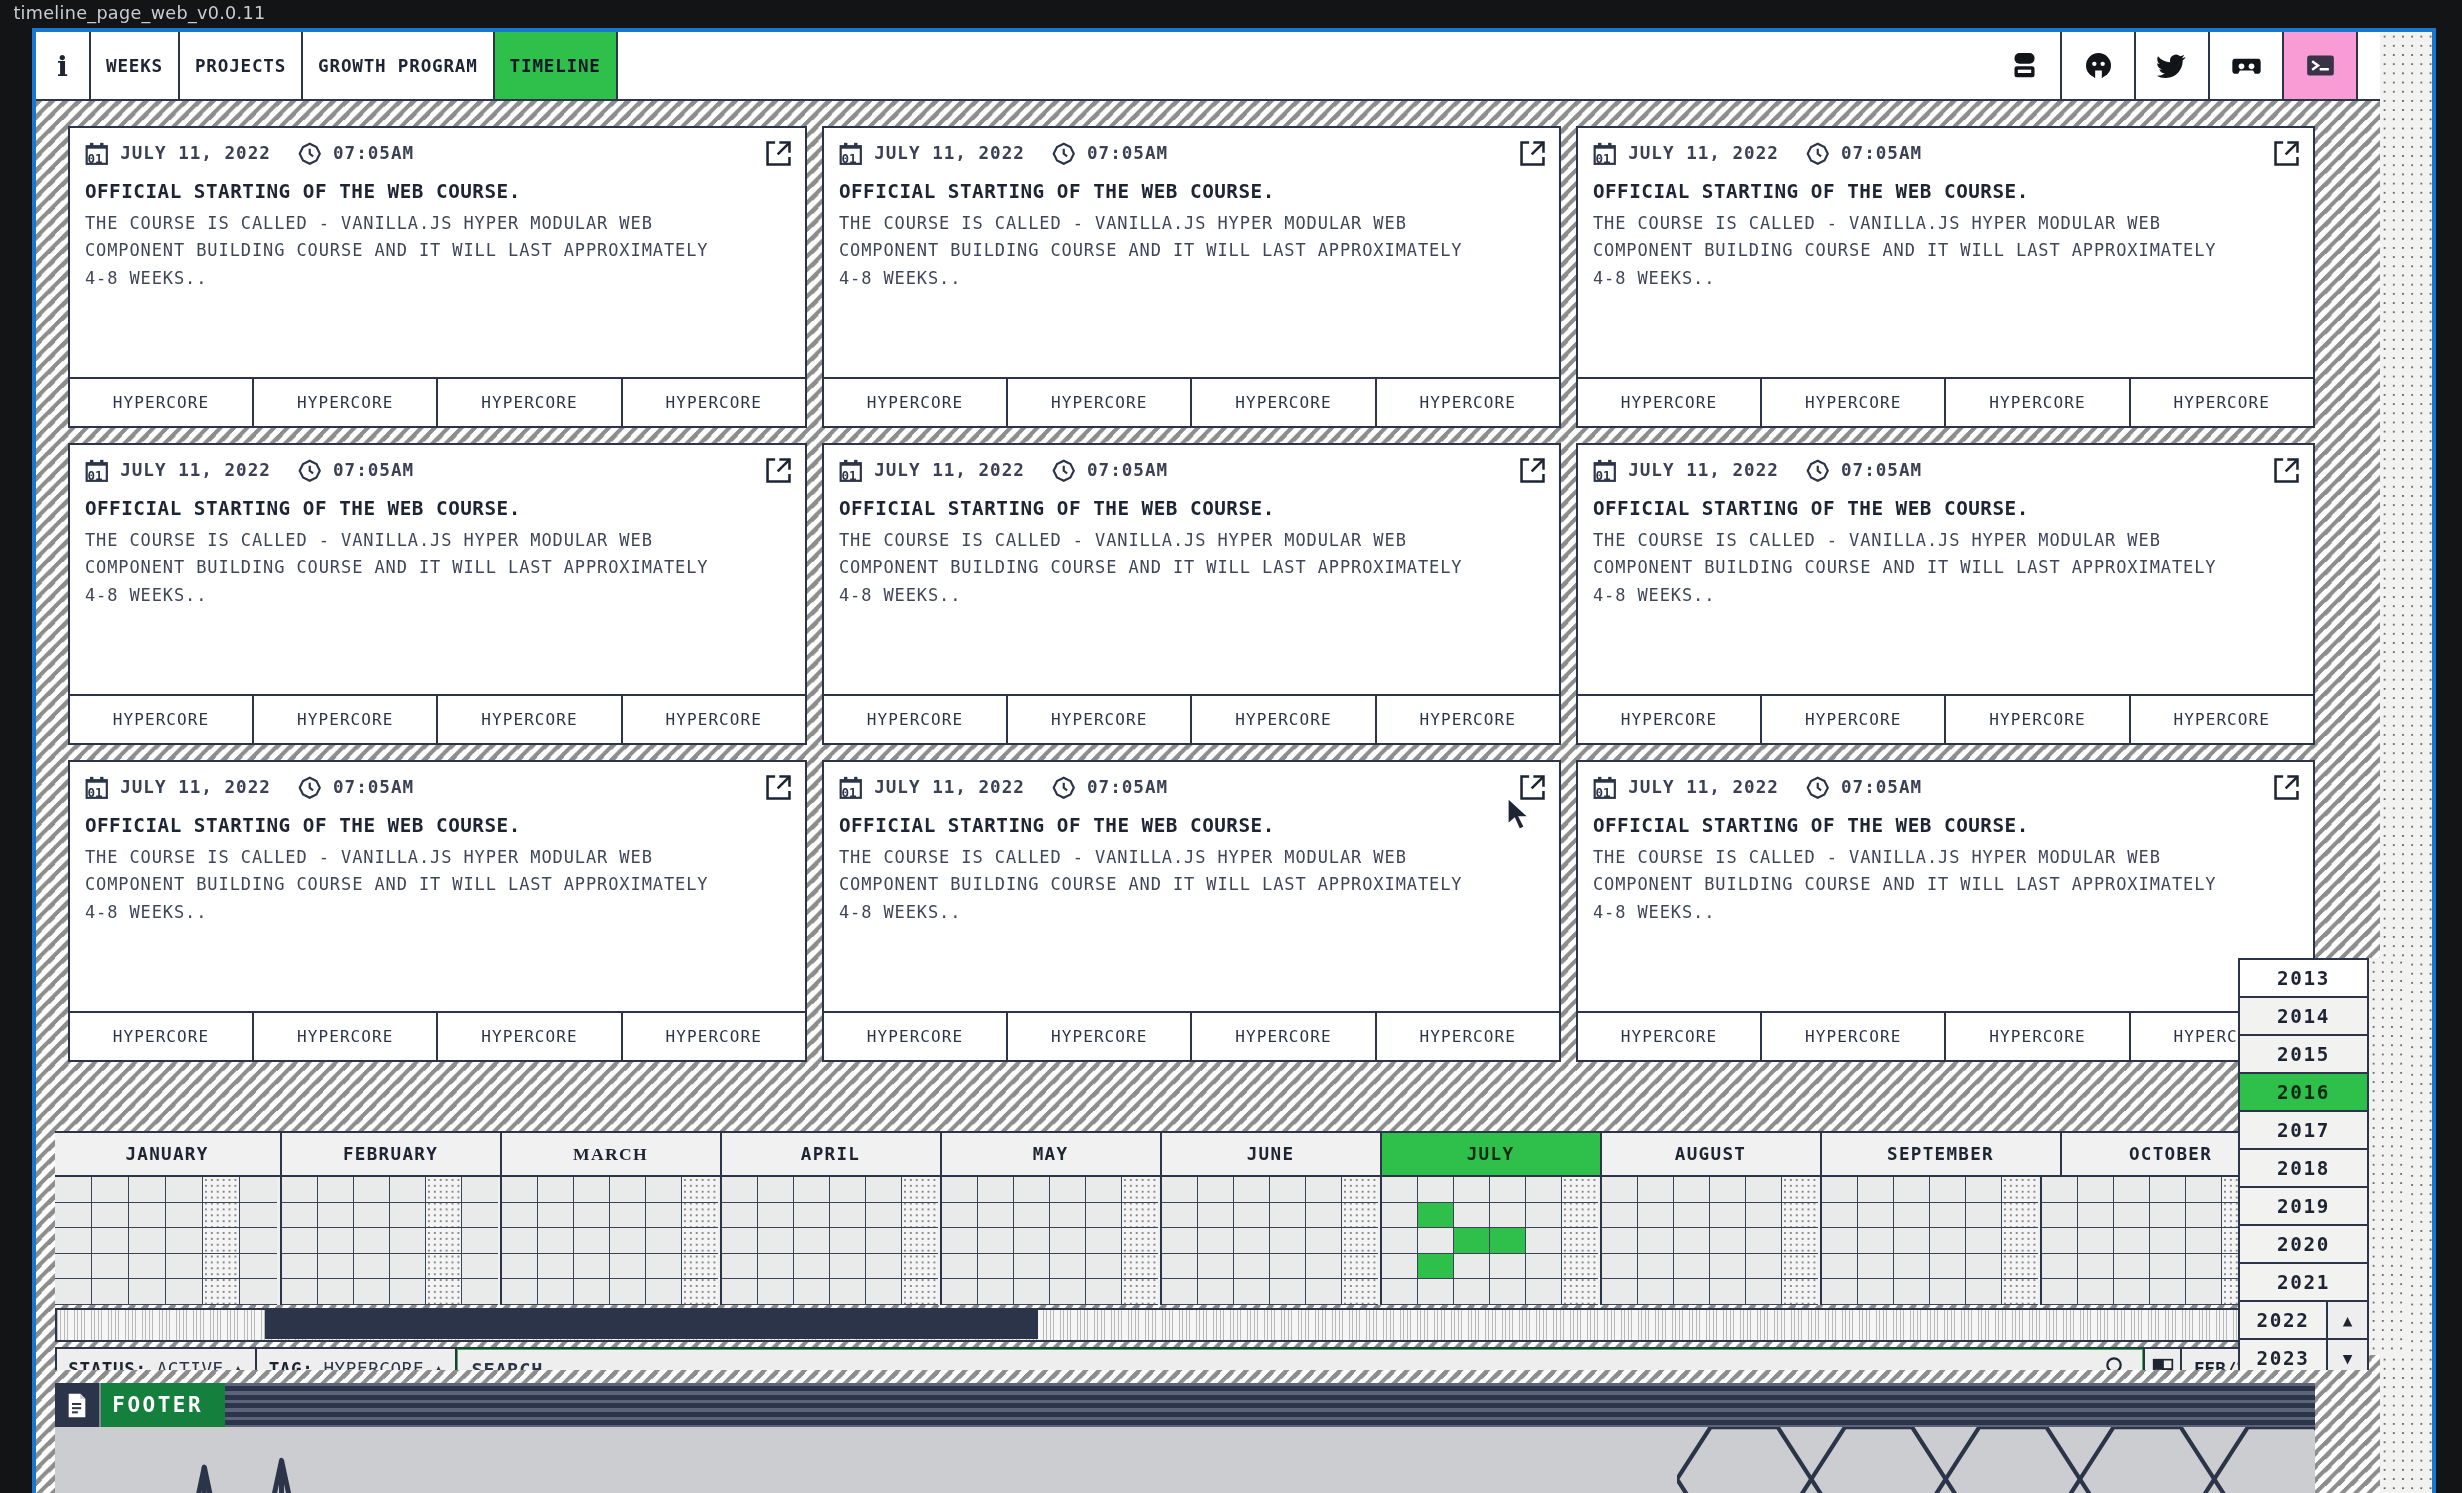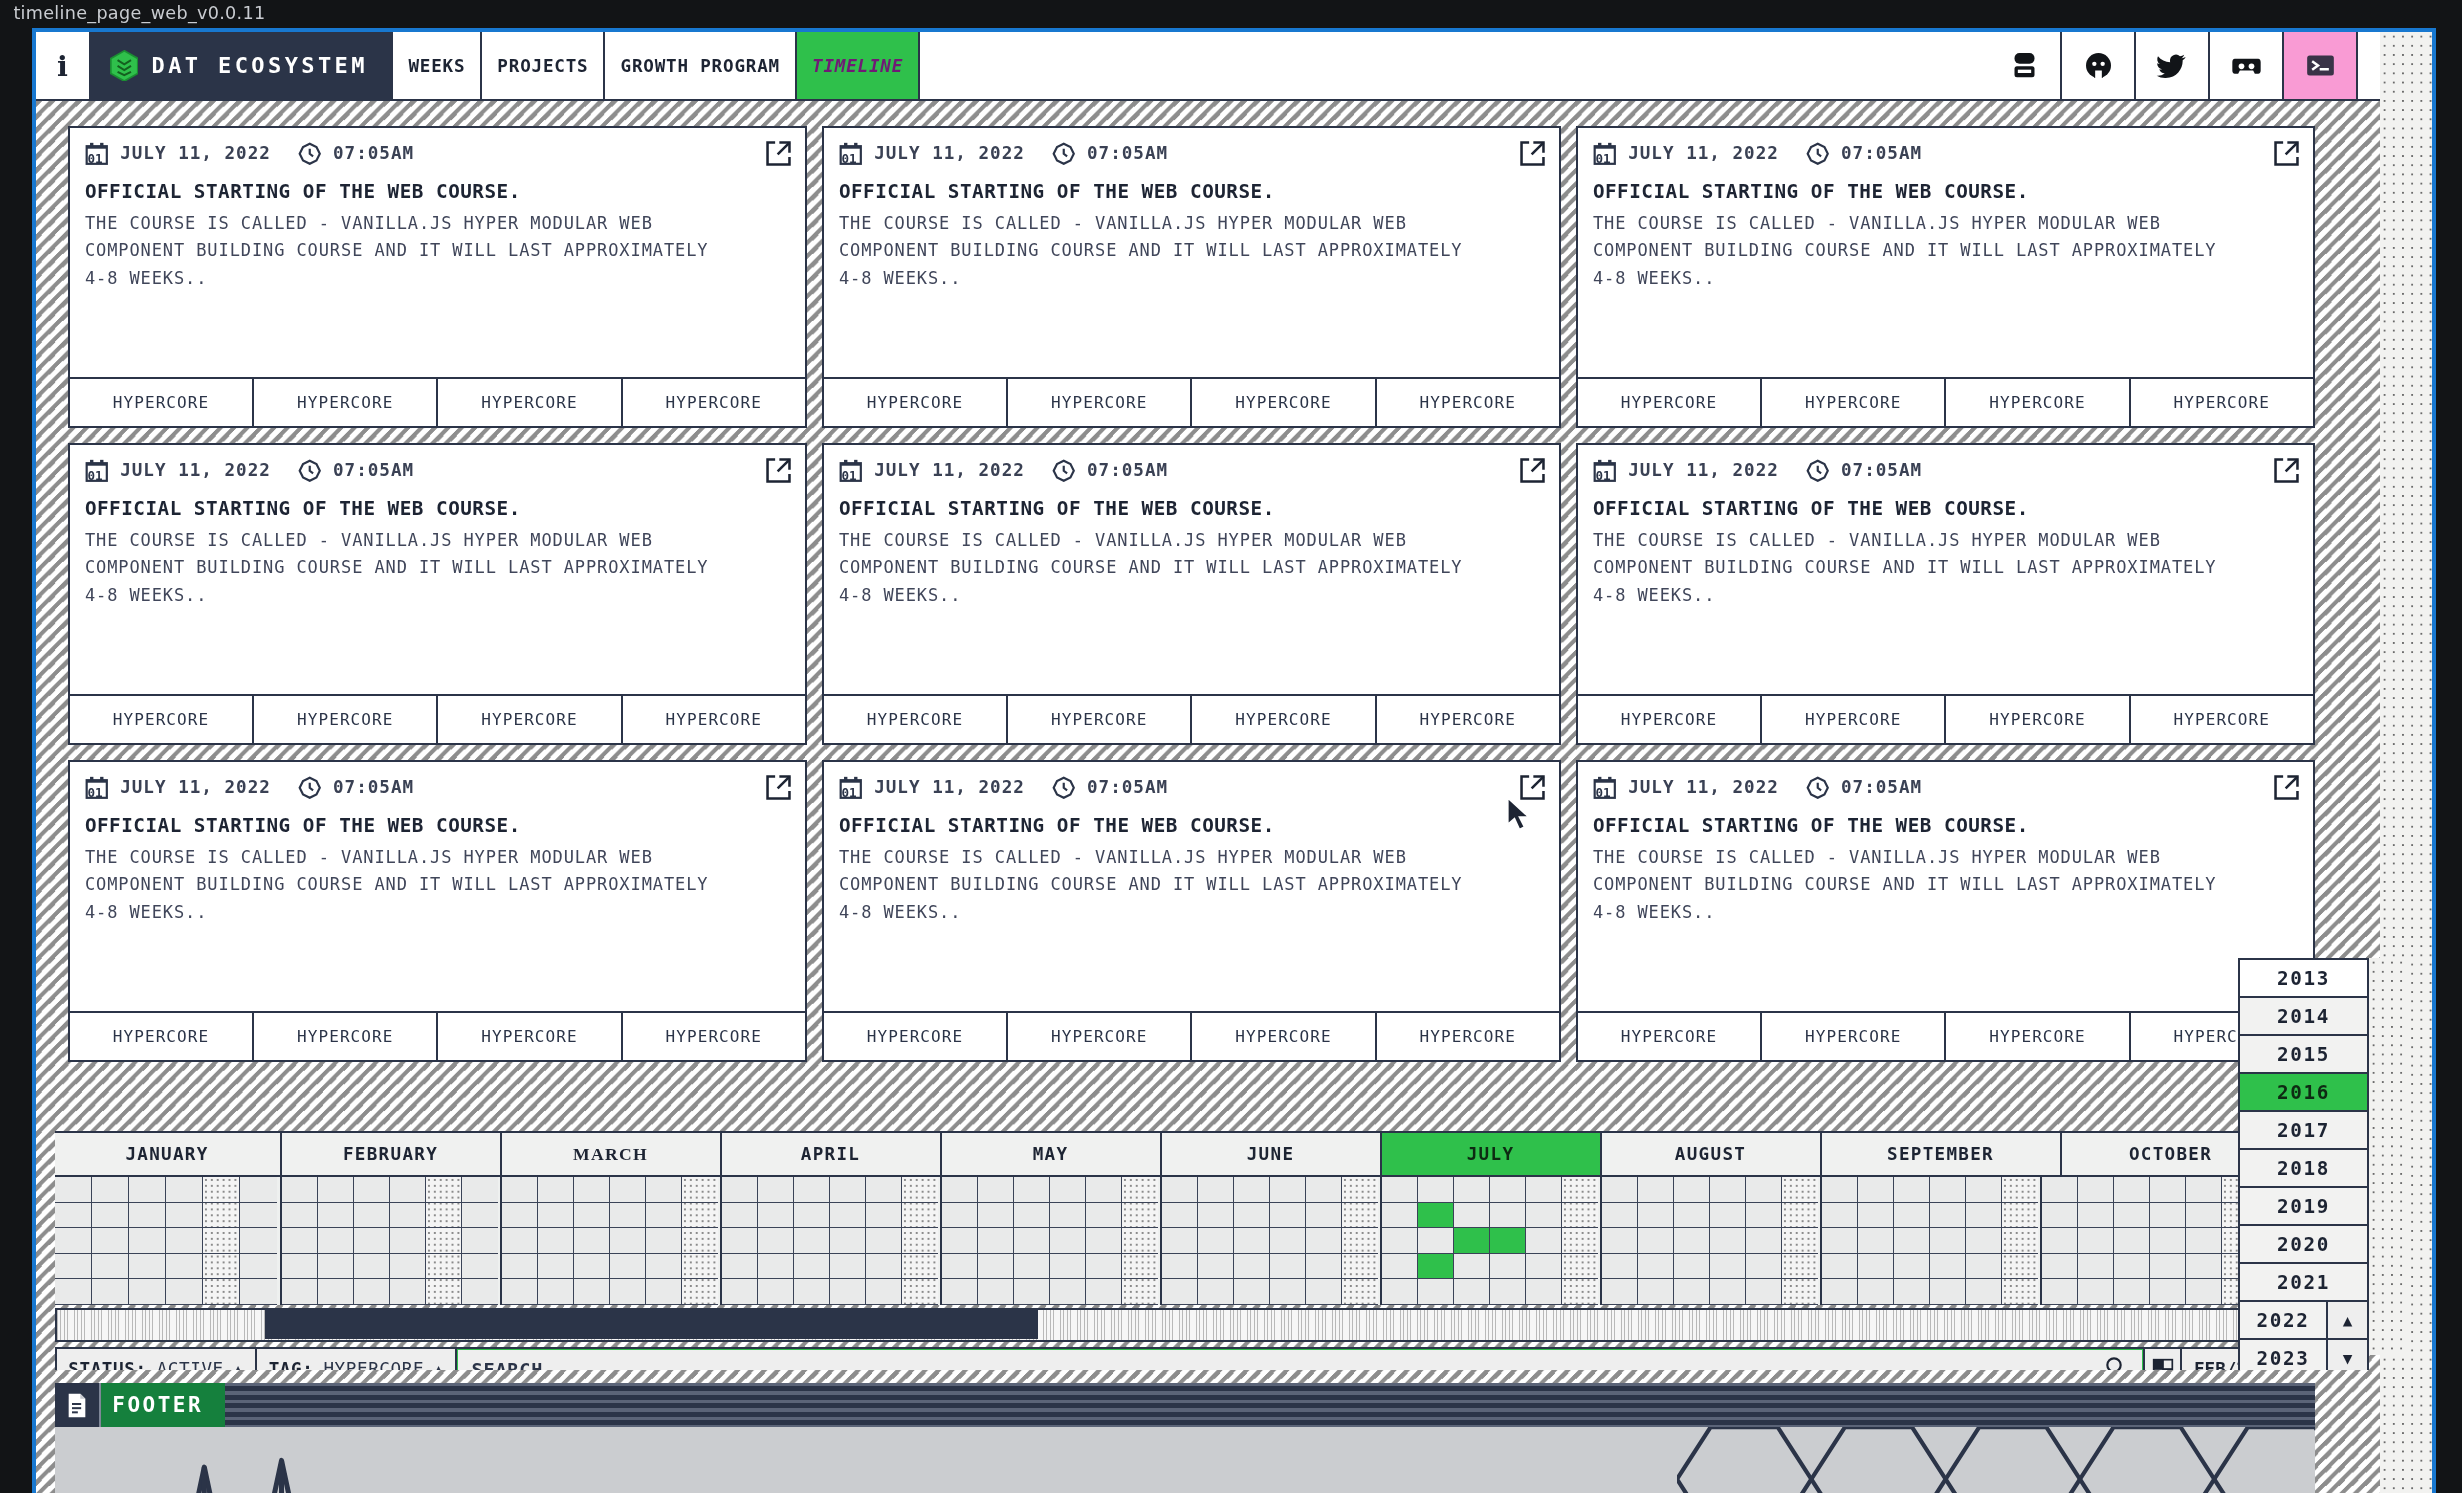--- a/index.html
+++ b/index.html
@@ -79,21 +79,21 @@
   }
   .hex-logo { width: 28.6px; height: 32px; flex: 0 0 auto; }
   .nav-link {
     padding: 0 15px;
     font-size: 17.6px;
     font-weight: bold;
     letter-spacing: 0.8px;
     color: #1d2433;
     white-space: nowrap;
   }
-  .nav-link.active { background: #2fc04b; color: #701a75; font-style: italic; }
+  .nav-link.active { background: #2fc04b; color: #0f172a; }
   #nav-gap { flex: 1; border-right: none; background: none; }
   .nav-icon-cell { width: 74px; }
   .nav-icon-cell.highlight { background: #f99bd4; }
   .nav-icon-cell svg { width: 35px; height: 35px; }
 
   
   #content {
     position: relative;
     height: 1395px;
     background-color:#ffffff;
@@ -376,29 +376,20 @@
 </head>
 <body>
 
 <div id="window-title">timeline_page_web_v0.0.11</div>
 
 <div id="app-frame">
 
   <div id="navbar">
     <div class="nav-cell" id="nav-info">i</div>
 
-    <div class="nav-cell" id="nav-brand">
-      <span class="hex-logo">
-        <svg viewBox="0 0 34 38" xmlns="http://www.w3.org/2000/svg">
-          <polygon points="17,1 33,10 33,28 17,37 1,28 1,10" fill="#2fc04b" stroke="#1b8d32" stroke-width="2"></polygon>
-          <path d="M9 12 L17 17 L25 12 M9 19 L17 24 L25 19 M9 26 L17 30 L25 26" fill="none" stroke="#14601f" stroke-width="2.4"></path>
-        </svg>
-      </span>
-      <span>DAT ECOSYSTEM</span>
-    </div>
 
     <div class="nav-cell nav-link">WEEKS</div>
     <div class="nav-cell nav-link">PROJECTS</div>
     <div class="nav-cell nav-link">GROWTH PROGRAM</div>
     <div class="nav-cell nav-link active">TIMELINE</div>
 
     <div id="nav-gap" class="checker-bg"></div>
 
     <div class="nav-cell nav-icon-cell">
       <svg viewBox="0 0 42 42" xmlns="http://www.w3.org/2000/svg" fill="#111418">

